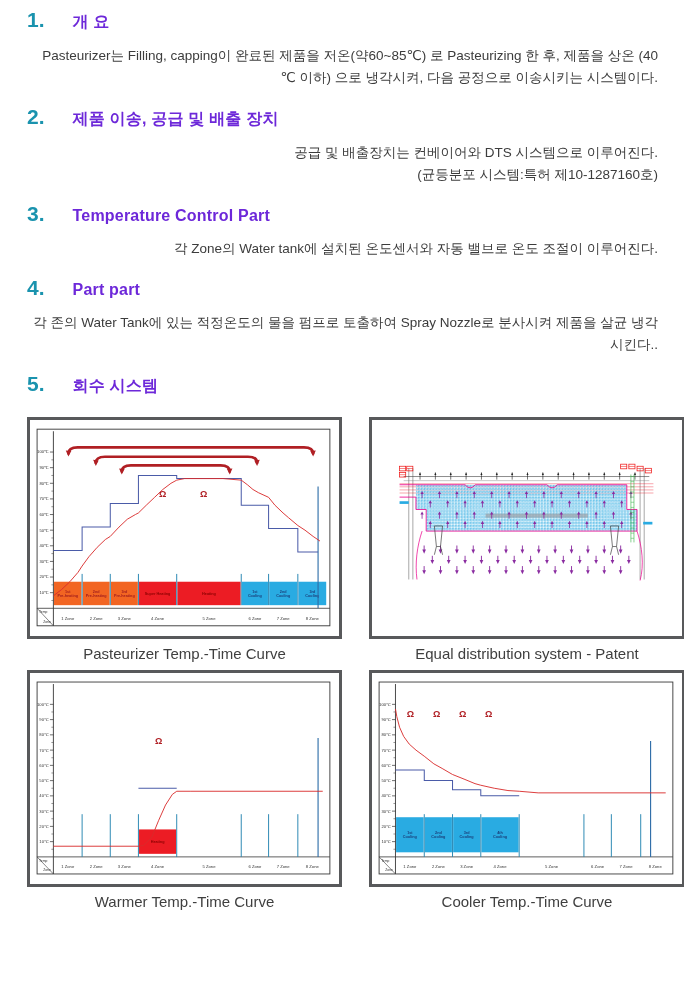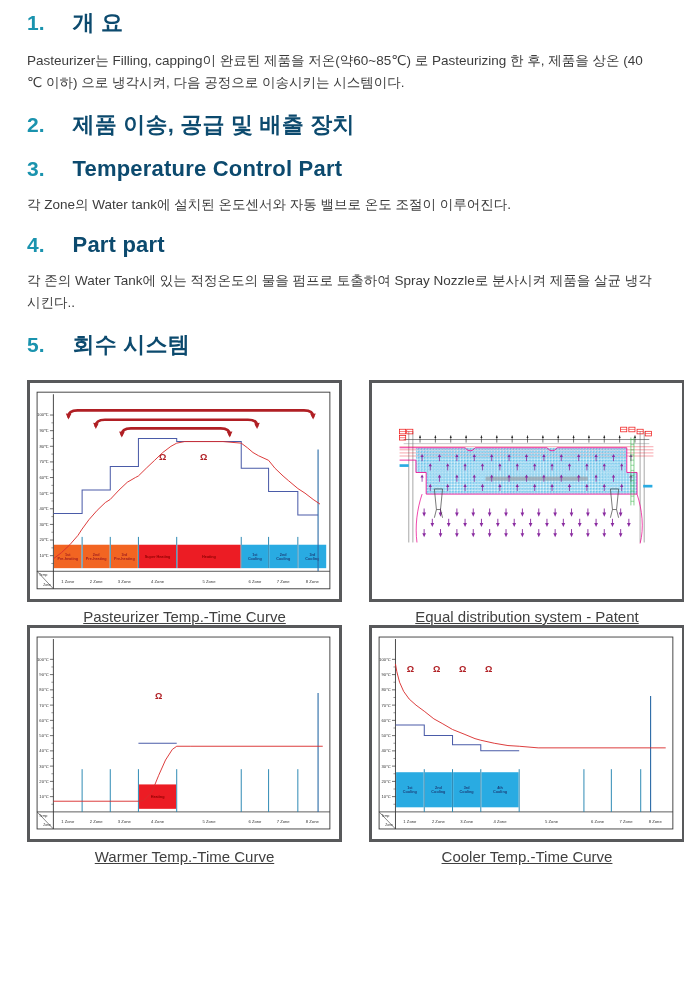--- a/index.html
+++ b/index.html
@@ -1,48 +1,50 @@
 <!DOCTYPE html>
 <html><head>
 <meta charset="utf-8">
 <style>
   html,body{margin:0;padding:0;background:#fff;}
   body{width:684px;height:989px;font-family:"Liberation Sans","DejaVu Sans",sans-serif;color:#3c3c3c;overflow:hidden;}
   .page{padding:6px 26px 0 27px;}
   .sec-head{display:flex;align-items:baseline;gap:28px;margin:16px 0 12px 0;}
   .sec-head.first{margin-top:2px;}
   .sec-num{font-size:21px;font-weight:bold;color:#1a93ae;}
-  .sec-title{font-size:22px;font-weight:bold;color:#0c4a6e;letter-spacing:.2px;}
-  .sec-body{font-size:13.5px;line-height:22px;color:#3c3c3c;margin:0;}
+  .sec-title{font-size:16px;font-weight:bold;color:#6d28d9;letter-spacing:.2px;}
+  .sec-body{font-size:13.5px;line-height:22px;color:#3c3c3c;margin:0;text-align:right;}
   .sec-body div{min-height:22px;}
   .fig-grid{display:grid;grid-template-columns:315px 316px;column-gap:27px;margin-top:20px;}
   .fig-box{border:3px solid #58595b;background:#fff;padding:3px;box-sizing:border-box;}
   .r1{height:222px;}
   .r2{height:217px;}
   .fig-box svg{display:block;width:100%;height:100%;}
-  .fig-caption{font-size:15px;color:#3f3f3f;text-align:center;padding:6px 0 0 0;text-decoration:underline;}
+  .fig-caption{font-size:15px;color:#3f3f3f;text-align:center;padding:6px 0 8px 0;}
 </style>
 </head>
 <body>
 
 <div class="page">
 
   <div class="sec-head first">
     <span class="sec-num">1.</span>
     <span class="sec-title">개 요</span>
   </div>
   <div class="sec-body">
     <div>Pasteurizer는 Filling, capping이 완료된 제품을 저온(약60~85℃) 로 Pasteurizing 한 후,  제품을 상온 (40 ℃ 이하) 으로 냉각시켜, 다음 공정으로 이송시키는 시스템이다.</div>
   </div>
 
   <div class="sec-head">
     <span class="sec-num">2.</span>
     <span class="sec-title">제품 이송, 공급 및 배출 장치</span>
   </div>
   <div class="sec-body">
+    <div>공급 및 배출장치는 컨베이어와 DTS 시스템으로 이루어진다.</div>
+    <div>(균등분포 시스템:특허 제10-1287160호)</div>
   </div>
 
   <div class="sec-head">
     <span class="sec-num">3.</span>
     <span class="sec-title">Temperature Control Part</span>
   </div>
   <div class="sec-body">
     <div>각 Zone의 Water tank에 설치된 온도센서와 자동 밸브로 온도 조절이 이루어진다.</div>
   </div>
 

